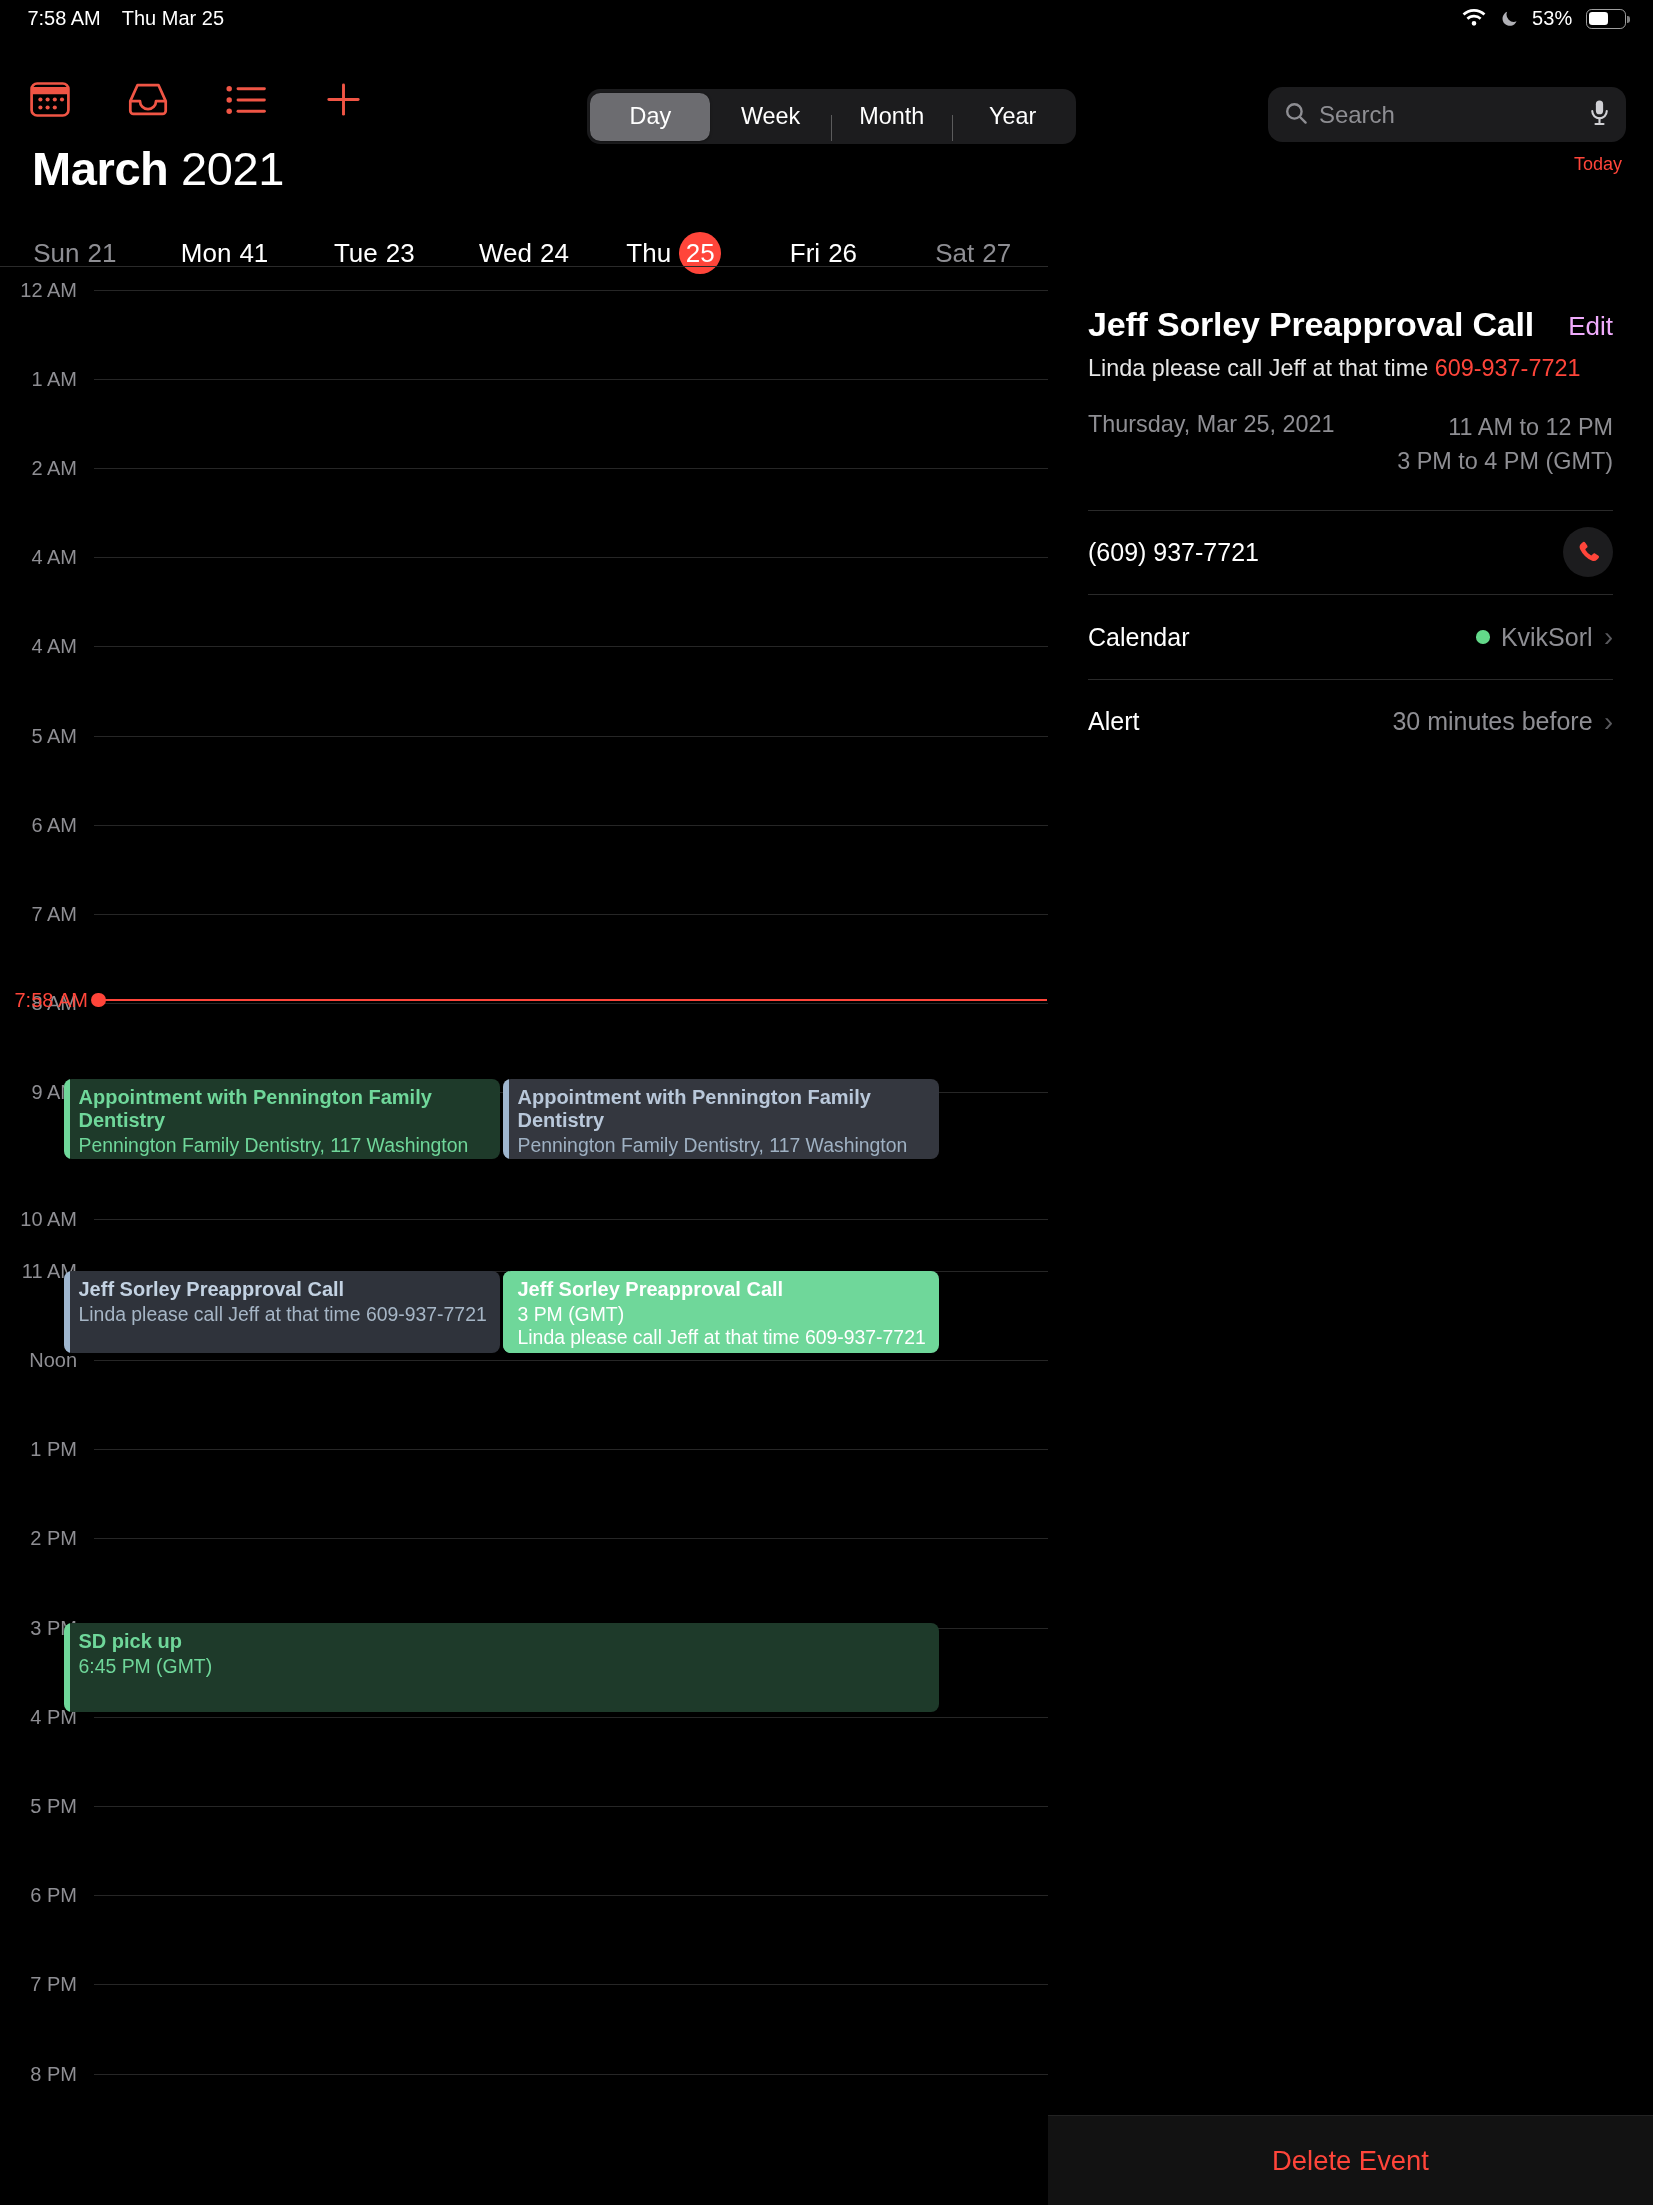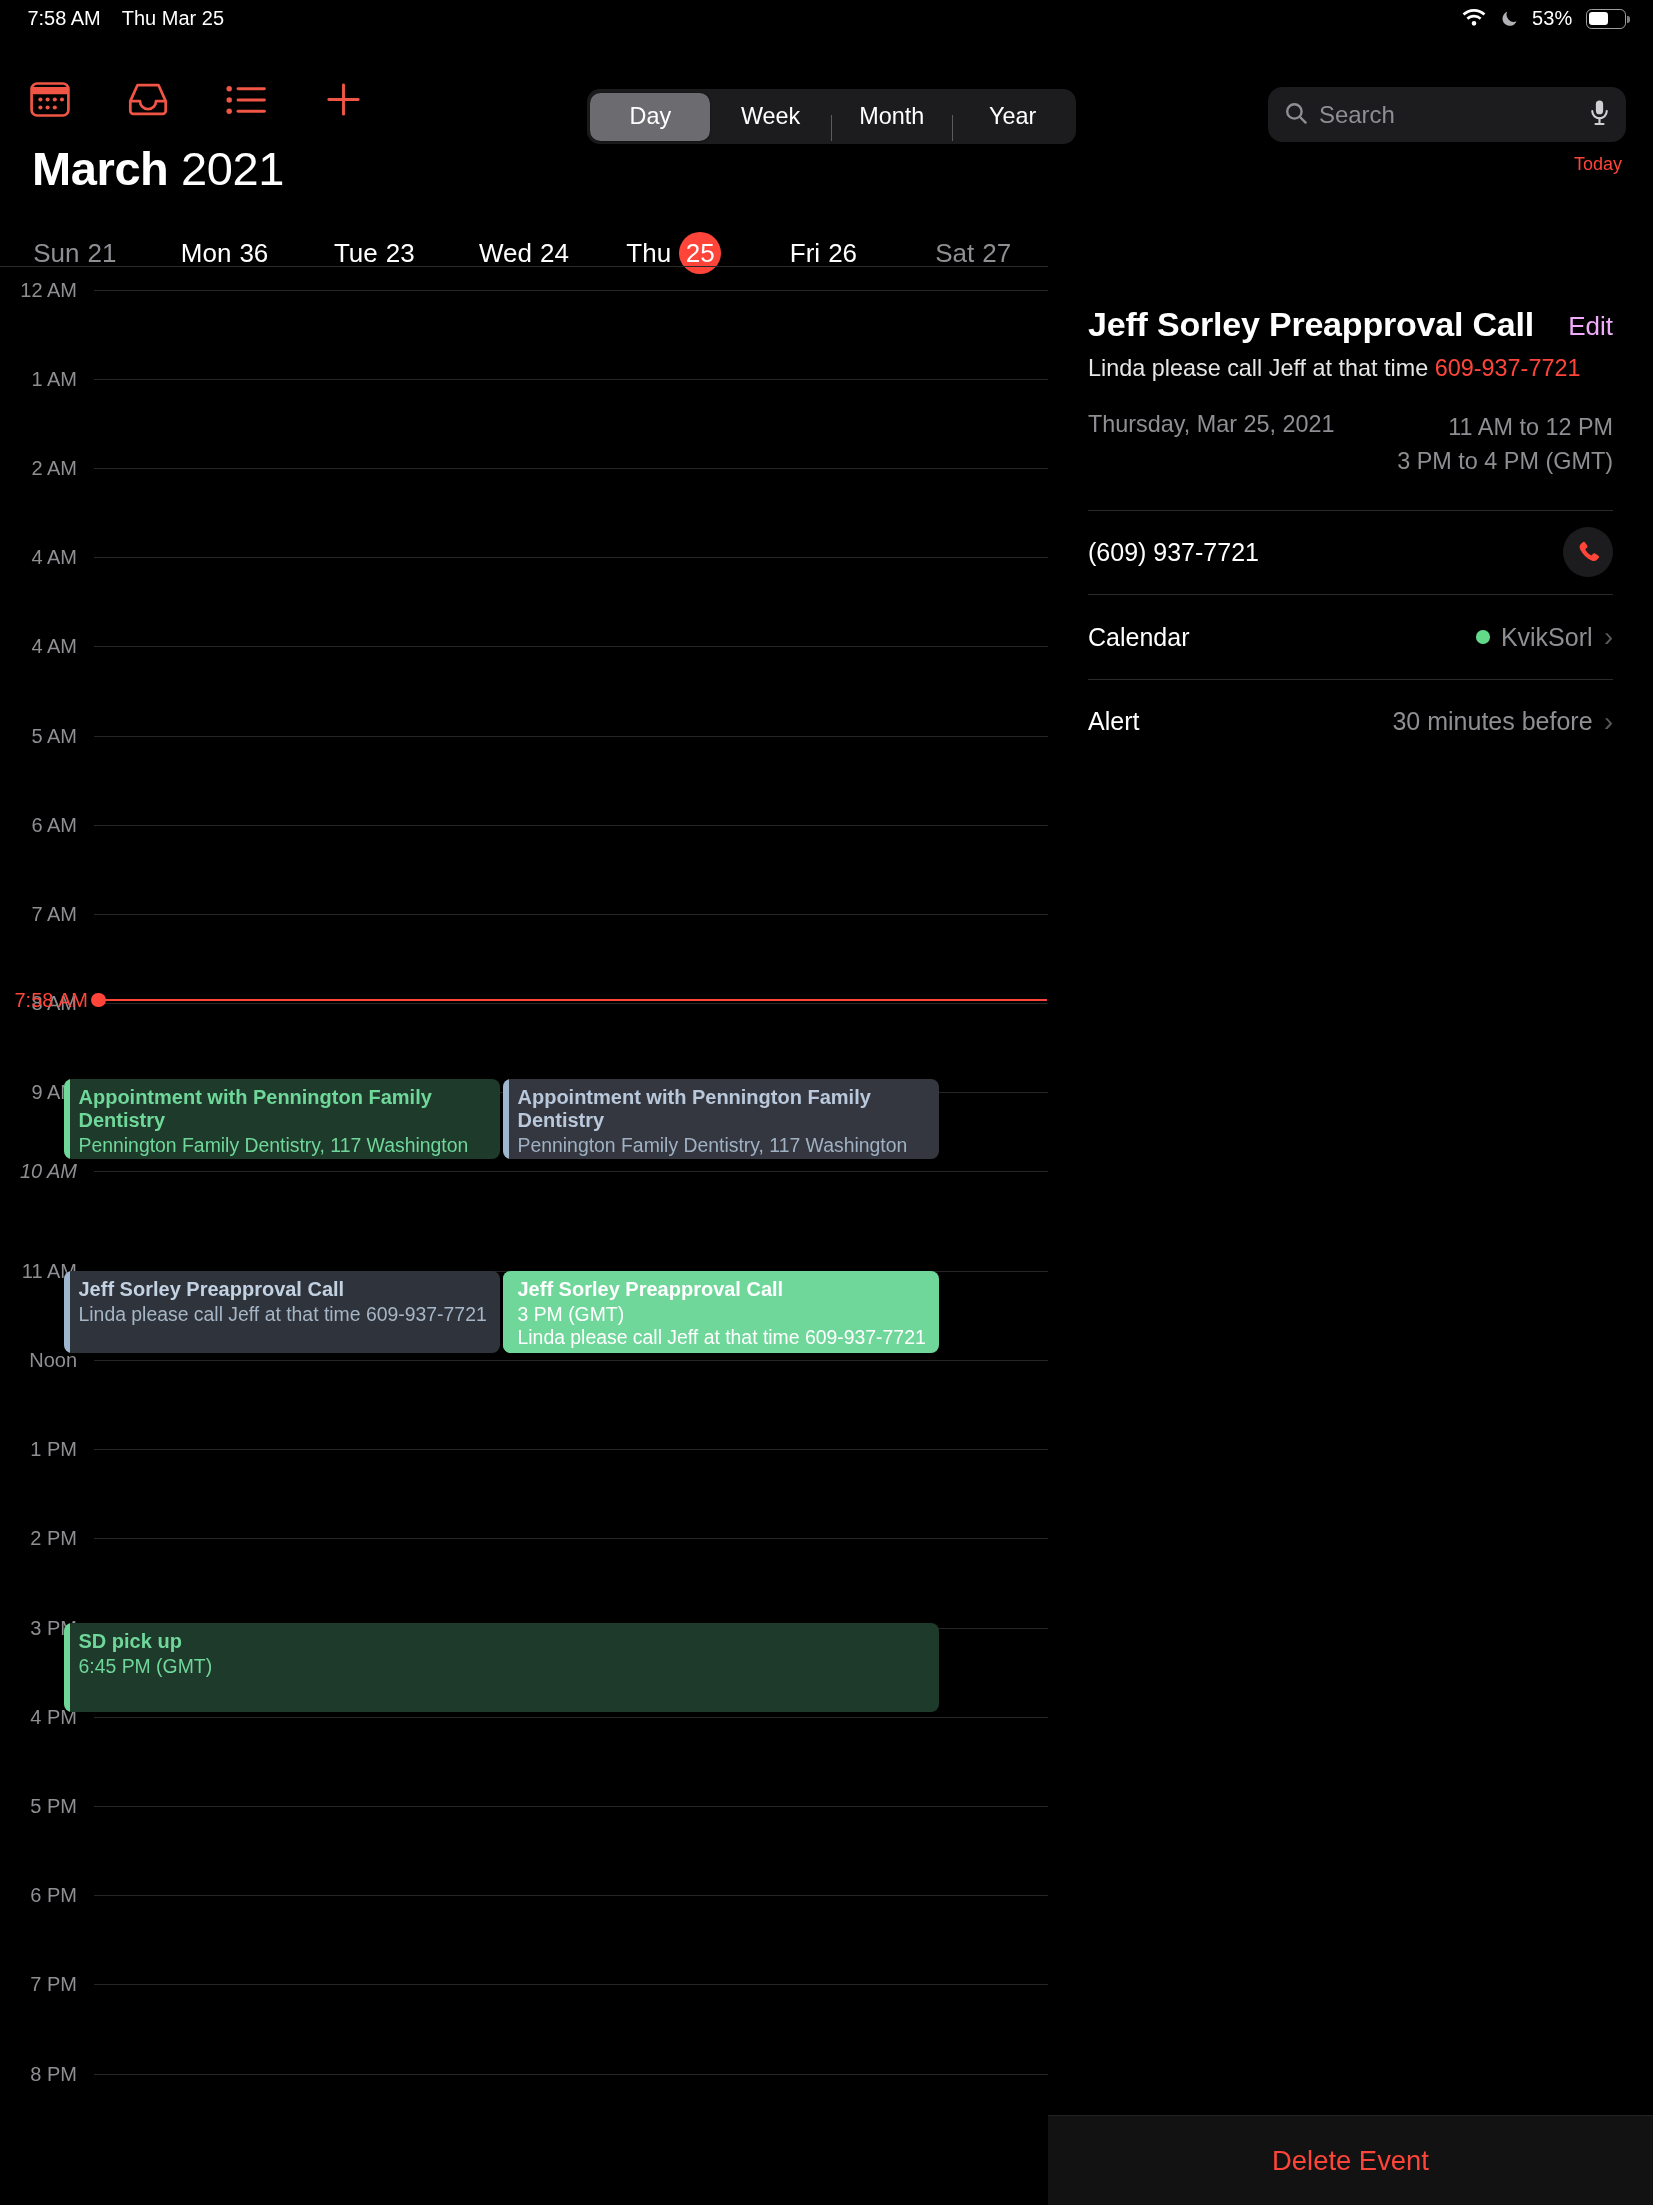--- a/index.html
+++ b/index.html
@@ -299,21 +299,21 @@
     <div class="today-btn">Today</div>
   </div>
 
   <div class="daybar" id="daybar">
       <div class="daycell dim">
         <span>Sun</span>
         <span>21</span>
       </div>
       <div class="daycell">
         <span>Mon</span>
-        <span>36</span>
+        <span>41</span>
       </div>
       <div class="daycell">
         <span>Tue</span>
         <span>23</span>
       </div>
       <div class="daycell">
         <span>Wed</span>
         <span>24</span>
       </div>
       <div class="daycell">
@@ -365,21 +365,21 @@
         <div class="hour-line"></div>
       </div>
       <div class="hourrow" style="top: 736px;">
         <div class="hour-label">8 AM</div>
         <div class="hour-line"></div>
       </div>
       <div class="hourrow" style="top: 825px;">
         <div class="hour-label">9 AM</div>
         <div class="hour-line"></div>
       </div>
-      <div class="hourrow" style="top: 904px; font-style: italic;">
+      <div class="hourrow" style="top: 952px;">
         <div class="hour-label">10 AM</div>
         <div class="hour-line"></div>
       </div>
       <div class="hourrow" style="top: 1004px;">
         <div class="hour-label">11 AM</div>
         <div class="hour-line"></div>
       </div>
       <div class="hourrow" style="top: 1093px;">
         <div class="hour-label">Noon</div>
         <div class="hour-line"></div>

